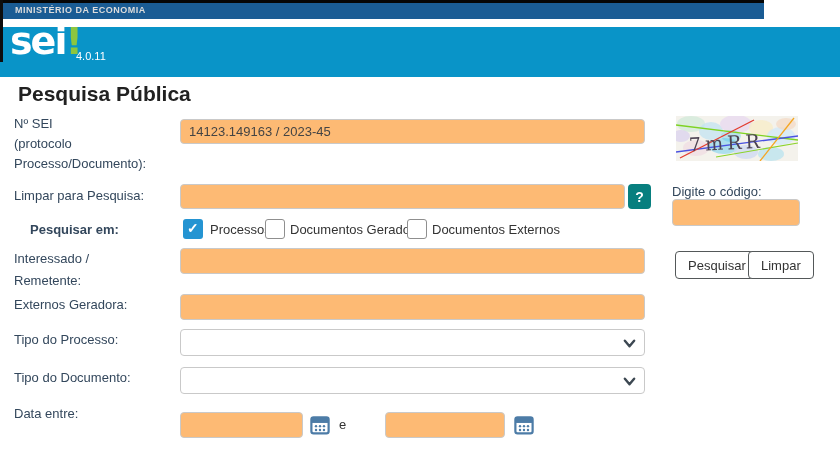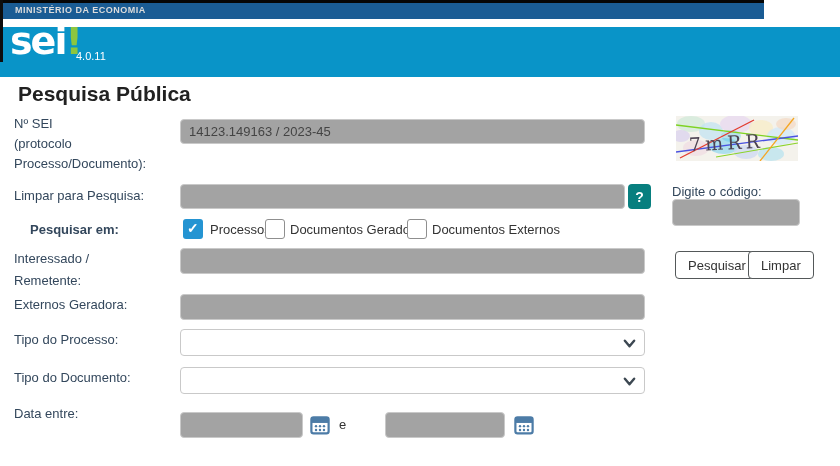--- a/index.html
+++ b/index.html
@@ -33,21 +33,21 @@
   
   .page-title {
     position:absolute; left:18px; top:68px; font-size:21px;
     font-weight:bold; color:#212121;
   }
   .lbl { position:absolute; color:#33475c; font-size:13px; white-space:nowrap; }
   .lbl.bold { font-weight:bold;padding-left:16px; }
 
   .txt {
     position:absolute; box-sizing:border-box; height:25px;
-    border:1px solid #c9c9c9; border-radius:4px; background:#a3a3a3;
+    border:1px solid #c9c9c9; border-radius:4px; background:#fdba74;
     font-family:"Liberation Sans", sans-serif; font-size:13px; color:#444;
     padding:0 8px; outline:none;
   }
   .fake-select {
     position:absolute; box-sizing:border-box; height:27px;
     border:1px solid #c9c9c9; border-radius:4px; background:#fff; cursor:pointer;
   }
   .fake-select .chev {
     position:absolute; right:8px; top:7px; width:13px; height:13px; pointer-events:none;
   }

